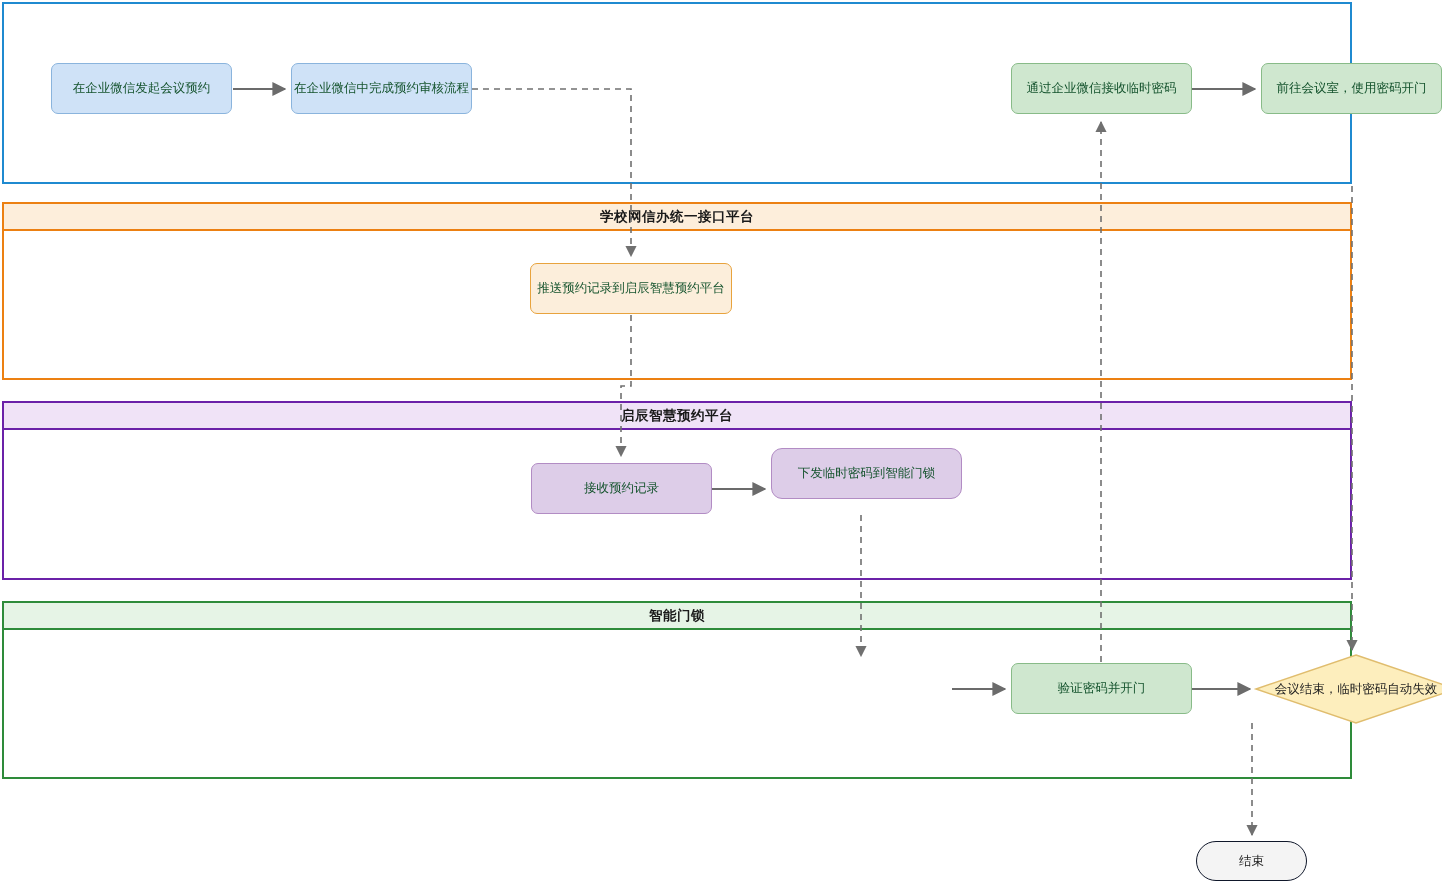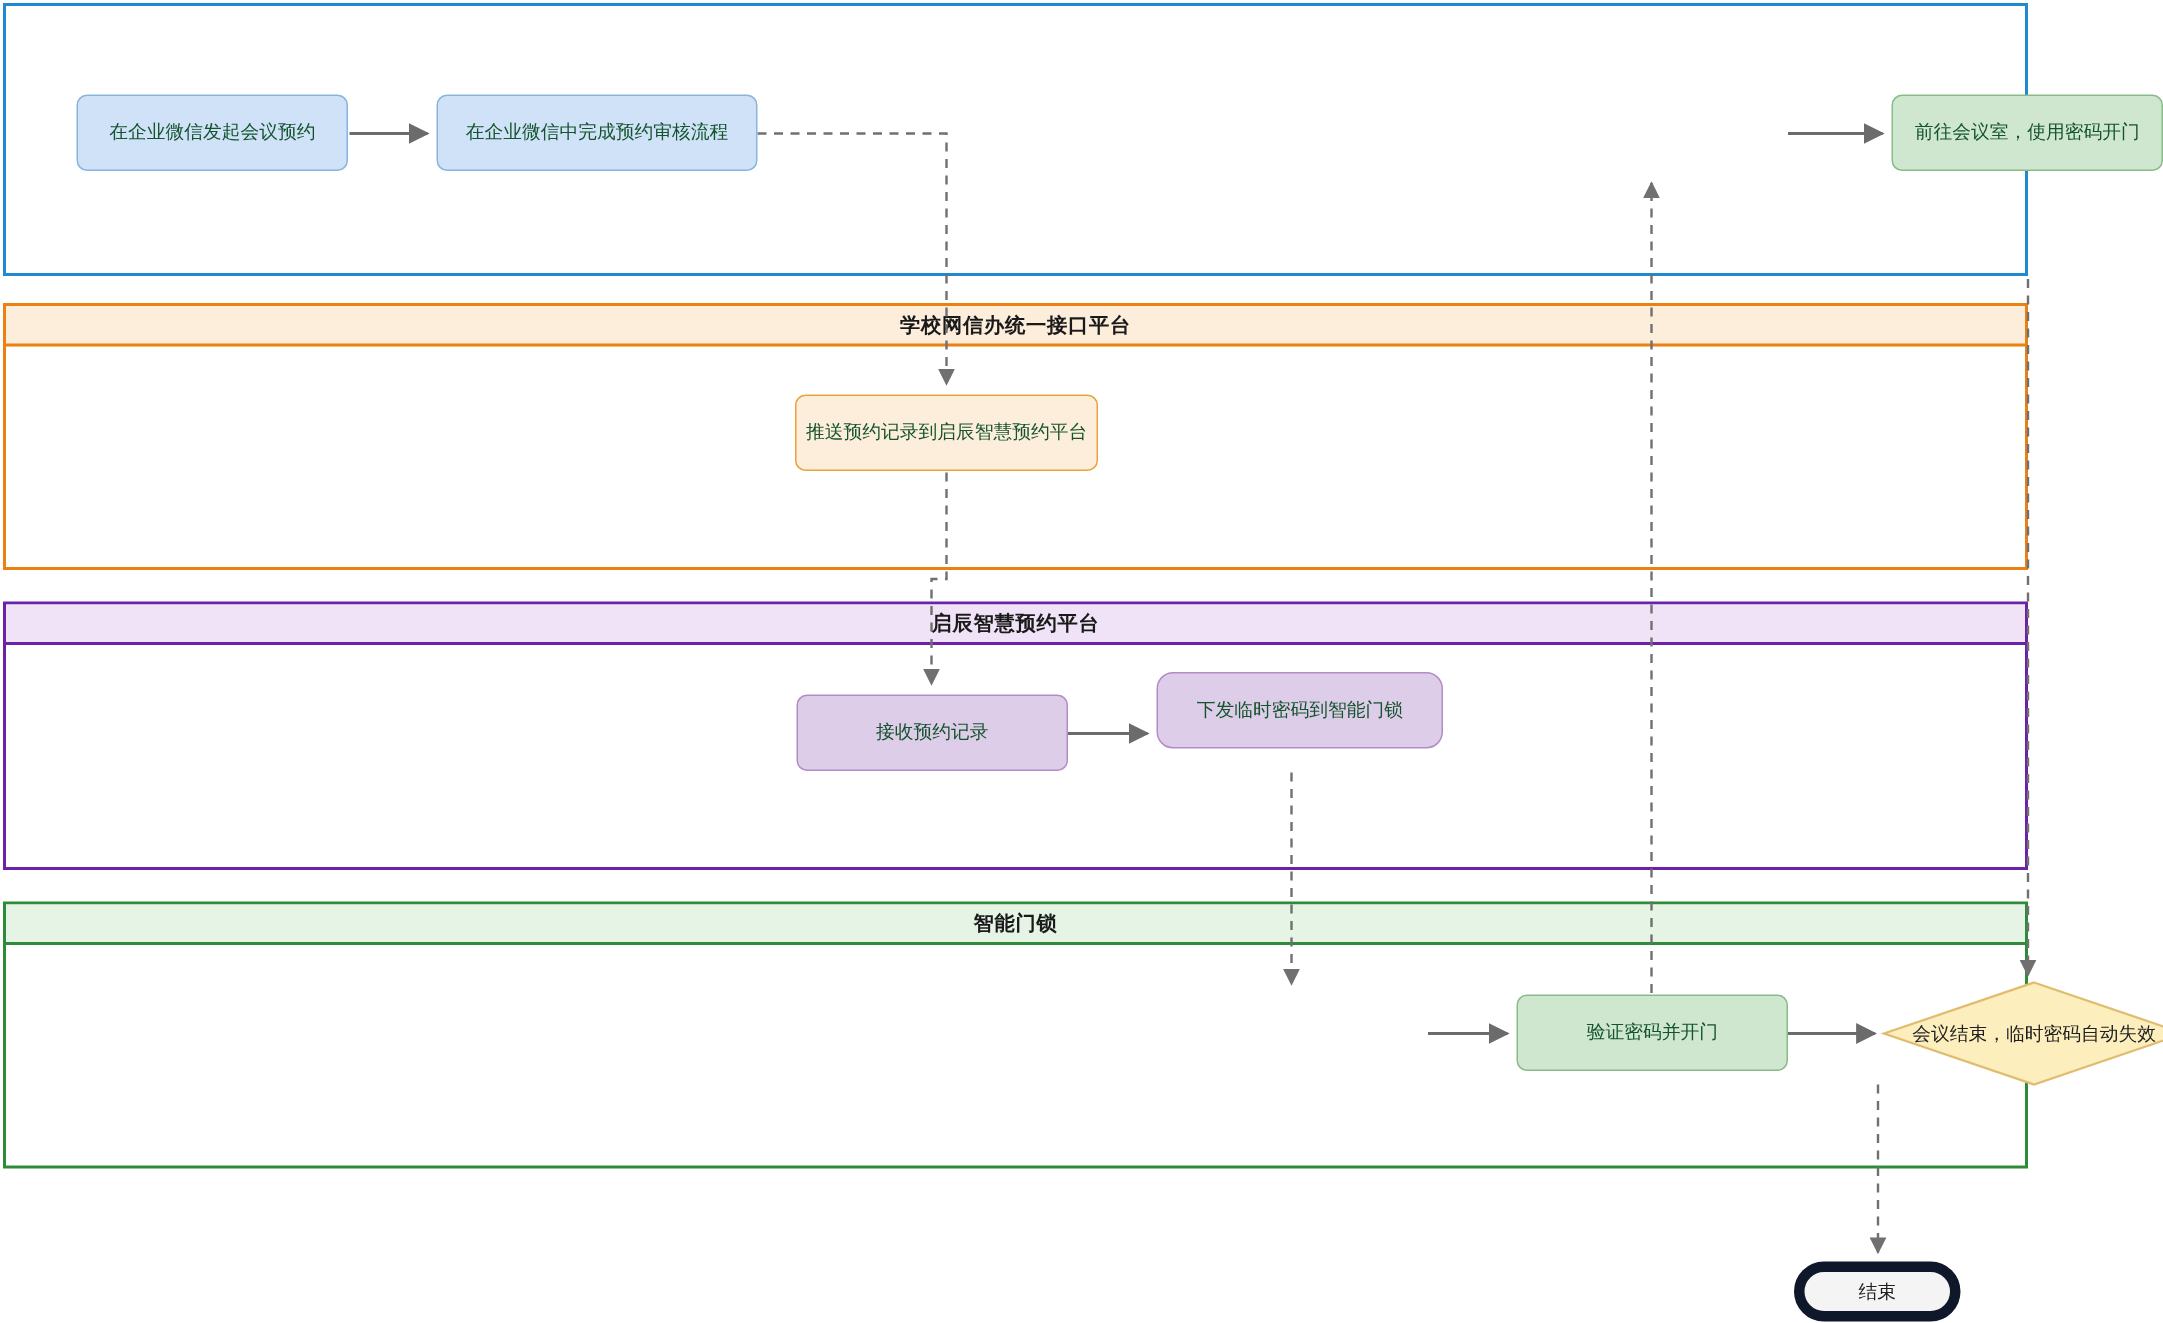--- a/index.html
+++ b/index.html
@@ -32,21 +32,21 @@
     white-space:nowrap;
   }
   .node.blue{background:#cfe2f7;border:1px solid #8ab4dd;}
   .node.green{background:#cfe7cf;border:1px solid #88bb88;}
   .node.orange{background:#fceedb;border:1px solid #e8a33d;}
   .node.purple{background:#ddcde8;border:1px solid #b28cc4;}
 
   .terminator{
     position:absolute;box-sizing:border-box;
     display:flex;align-items:center;justify-content:center;
-    background:#f4f4f4;border:7px solid #0f172a;
+    background:#f4f4f4;border:1px solid #0f172a;
     border-radius:22px;font-size:12.5px;color:#1f1f1f;
   }
 
   .diamond-wrap{position:absolute;}
   .diamond-wrap svg{display:block;overflow:visible;}
   .diamond-label{
     position:absolute;left:0;top:0;width:100%;height:100%;
     display:flex;align-items:center;justify-content:center;
     font-size:12.5px;color:#1f1f1f;white-space:nowrap;
     pointer-events:none;
@@ -109,24 +109,27 @@
 
     <path class="solid-edge" d="M 1192 689 L 1250 689" marker-end="url(#arrow-solid)"></path>
 
     <path class="dash-edge" d="M 1252 723 L 1252 835" marker-end="url(#arrow-dash)"></path>
   </svg>
 
   <div class="node blue" style="left:51px;top:63px;width:181px;height:51px;">
     <span>在企业微信发起会议预约</span>
   </div>
 
-  <div class="node blue" style="left:291px;top:63px;width:214px;height:51px;">
+  <div class="node blue" style="left:291px;top:63px;width:181px;height:51px;">
     <span>在企业微信中完成预约审核流程</span>
   </div>
 
+  <div class="node green" style="left:1011px;top:63px;width:181px;height:51px;">
+    <span>通过企业微信接收临时密码</span>
+  </div>
 
   <div class="node green" style="left:1261px;top:63px;width:181px;height:51px;">
     <span>前往会议室，使用密码开门</span>
   </div>
 
   <div class="node orange" style="left:530px;top:263px;width:202px;height:51px;">
     <span>推送预约记录到启辰智慧预约平台</span>
   </div>
 
   <div class="node purple" style="left:531px;top:463px;width:181px;height:51px;">

